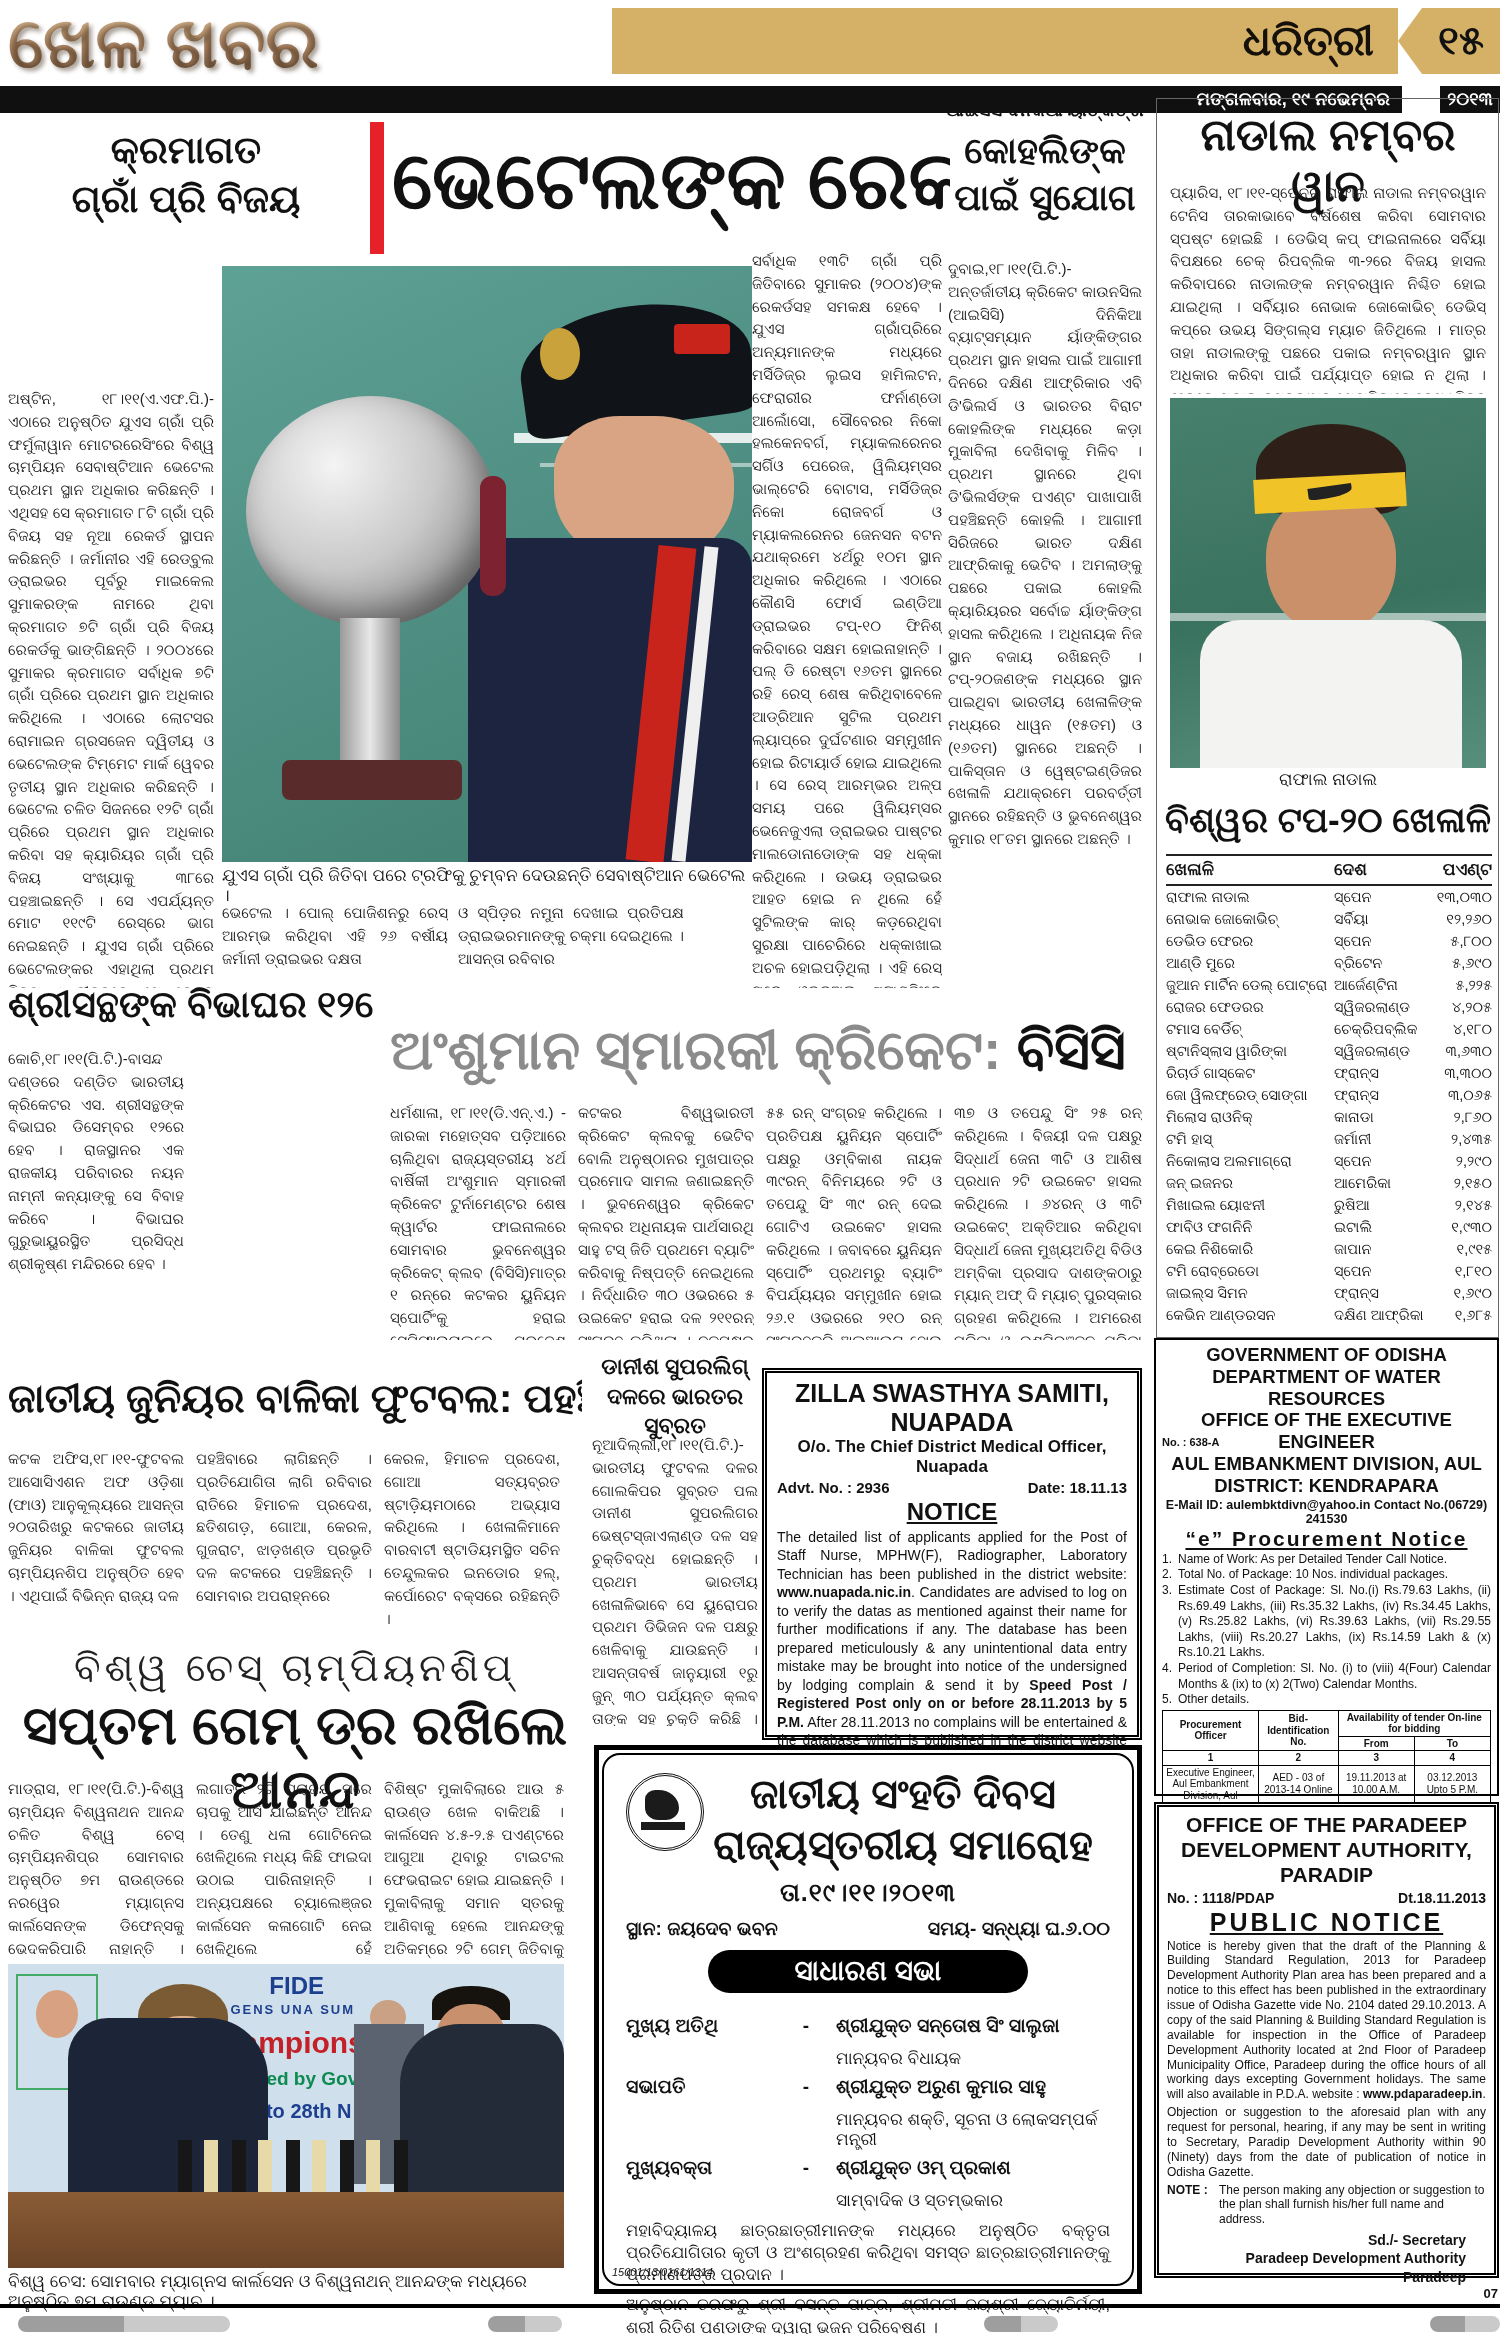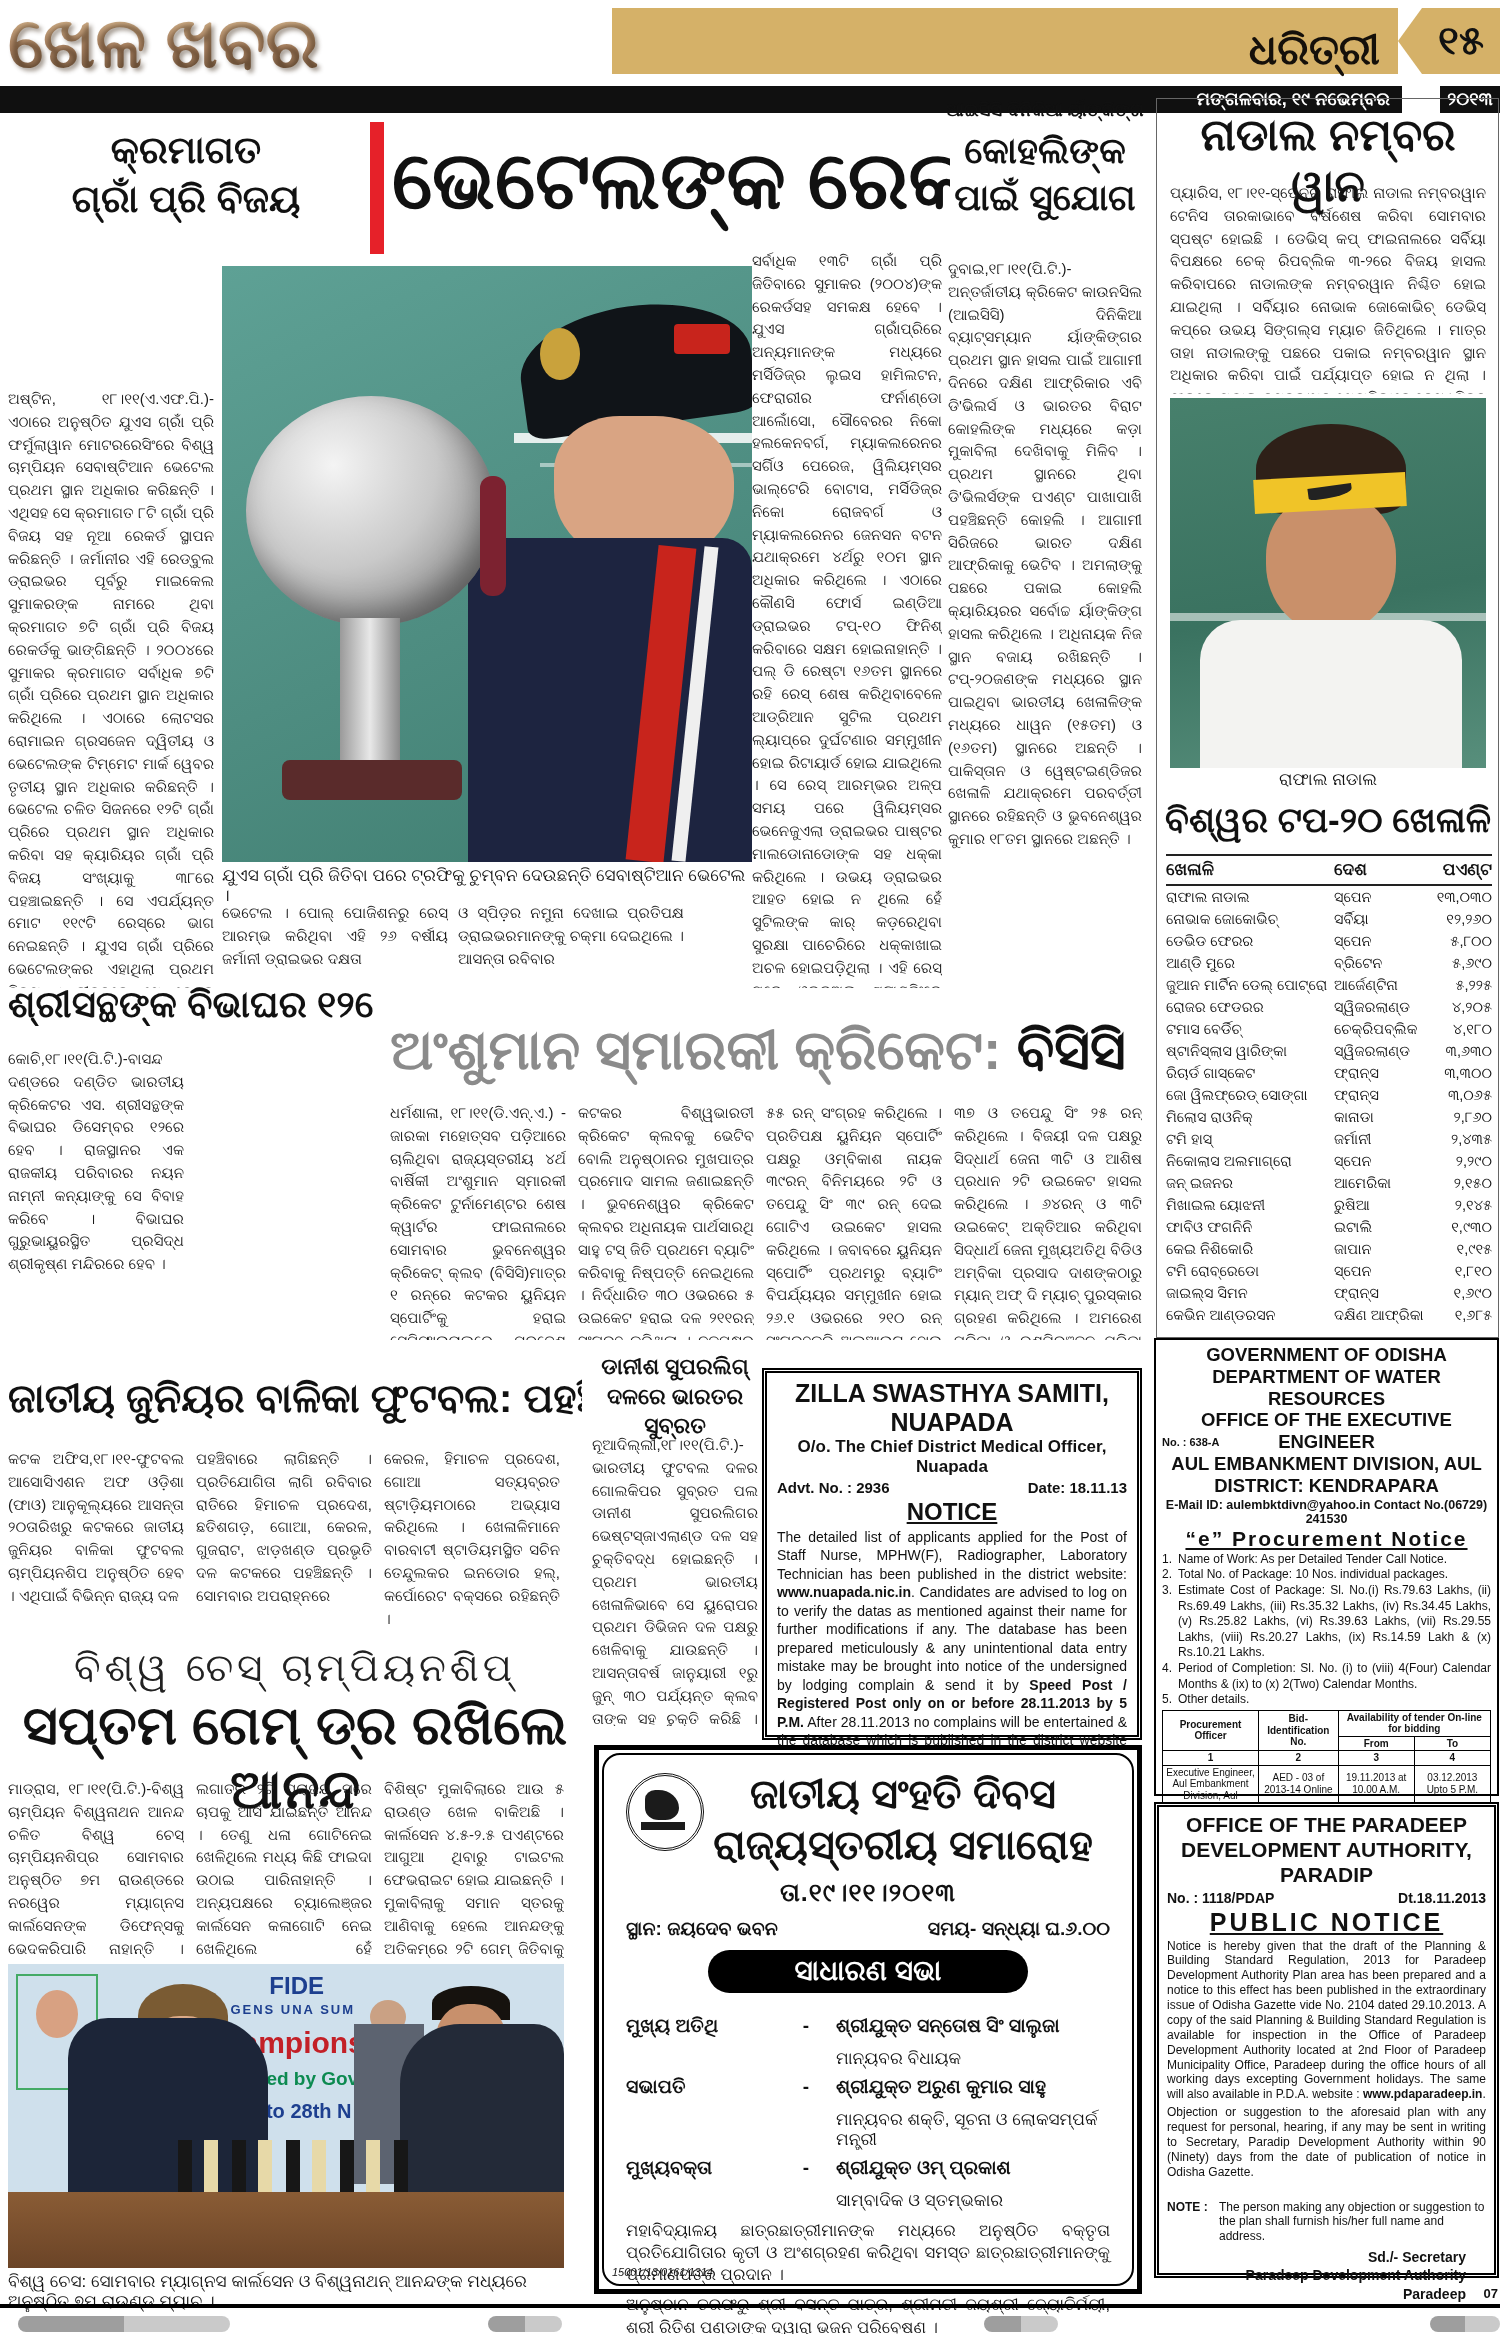--- a/index.html
+++ b/index.html
@@ -6,21 +6,21 @@
   #page{position:relative;width:1500px;height:2334px;background:#fff;margin:0 auto;overflow:hidden;
         font-family:"Liberation Sans",sans-serif;color:#111;}
   .abs{position:absolute;}
   .col{position:absolute;overflow:hidden;text-align:justify;font-size:15px;line-height:1.52;color:#1a1a1a;}
   .cap{font-size:17px;color:#111;}
   
   #masthead{left:8px;top:0px;width:600px;height:86px;font-size:70px;font-weight:bold;line-height:86px;
     color:#b3906c;background:linear-gradient(180deg,#d8bb92 10%,#a98262 55%,#6e543c 95%);
     -webkit-background-clip:text;background-clip:text;-webkit-text-fill-color:transparent;
     text-shadow:3px 3px 4px rgba(60,40,20,.45);white-space:nowrap;}
-  #tanbar{left:612px;top:8px;width:786px;height:66px;background:#d5b168;display:flex;align-items:flex-end;justify-content:flex-end;padding-right:18px;box-sizing:border-box;}
+  #tanbar{left:612px;top:8px;width:786px;height:66px;background:#d5b168;display:flex;align-items:center;justify-content:flex-end;padding-right:24px;box-sizing:border-box;}
   #tanbar .brand{font-size:42px;font-weight:bold;color:#15100a;}
   #pagenum-notch{left:1398px;top:8px;width:0;height:0;border-right:24px solid #d5b168;border-top:33px solid #fff;border-bottom:33px solid #fff;}
   #pagenum{left:1422px;top:8px;width:78px;height:66px;background:#d5b168;display:flex;align-items:center;justify-content:center;font-size:40px;font-weight:bold;}
   #datebar{left:0;top:86px;width:1402px;height:27px;background:#101010;display:flex;align-items:center;justify-content:flex-end;padding-right:12px;box-sizing:border-box;}
   #datebar span{color:#fff;font-size:18px;font-weight:bold;}
   #yearbox{left:1440px;top:86px;width:60px;height:27px;background:#101010;display:flex;align-items:center;justify-content:center;}
   #yearbox span{color:#fff;font-size:18px;font-weight:bold;}
   
   #v-kicker{left:10px;top:126px;width:352px;text-align:center;font-weight:bold;font-size:38px;line-height:1.28;}
   #v-redbar{left:370px;top:122px;width:14px;height:132px;background:#e62129;}
@@ -132,21 +132,21 @@
   #water td,#water th{border:1px solid #000;padding:1px 2px;text-align:center;line-height:1.15;}
   #water .further{font-size:13px;font-weight:bold;margin-top:3px;line-height:1.2;}
   #water .refrow{display:flex;justify-content:space-between;align-items:flex-end;margin-top:2px;}
   #water .ref{font-size:10px;font-weight:bold;}
   #water .sig{font-size:13px;font-weight:bold;text-align:right;line-height:1.2;}
   #paradeep{left:1154px;top:1802px;width:345px;height:476px;border:5px double #000;padding:5px 8px;}
   #paradeep .t{text-align:center;font-size:21px;font-weight:bold;line-height:1.2;}
   #paradeep .row{display:flex;justify-content:space-between;font-size:14px;font-weight:bold;margin-top:2px;}
   #paradeep .pn{text-align:center;font-size:25px;font-weight:bold;letter-spacing:3px;text-decoration:underline;margin:2px 0;}
   #paradeep .body{font-size:12px;line-height:1.24;text-align:justify;}
-  #paradeep .note{display:flex;font-size:12px;line-height:1.24;margin-top:20px;}
+  #paradeep .note{display:flex;font-size:12px;line-height:1.24;margin-top:3px;}
   #paradeep .nlabel{width:52px;font-weight:bold;flex:none;}
   #paradeep .sig{text-align:right;font-size:14px;font-weight:bold;line-height:1.3;margin-top:4px;padding-right:20px;}
   
   #footrule{left:0;top:2304px;width:1500px;height:4px;background:#000;}
   #pagemarker{right:2px;top:2286px;font-size:13px;font-weight:bold;}
   .pill{top:2316px;height:16px;border-radius:8px;background:linear-gradient(90deg,#9e9e9e 50%,#cacaca 50%);}
 </style>
 </head>
 <body>
 

